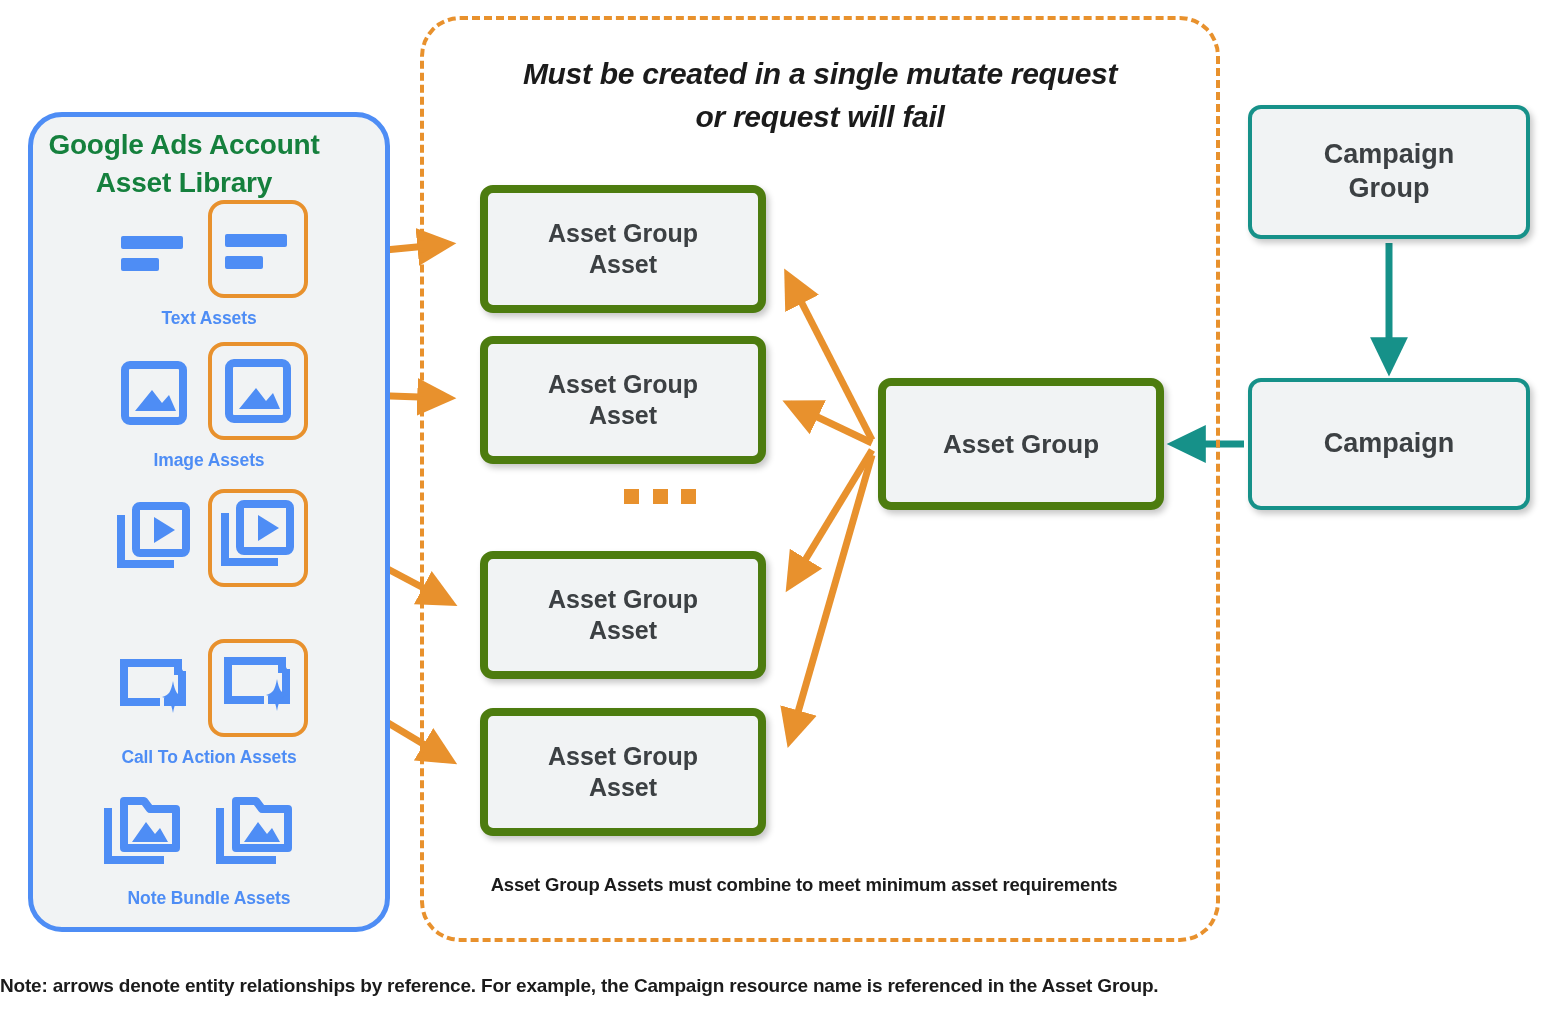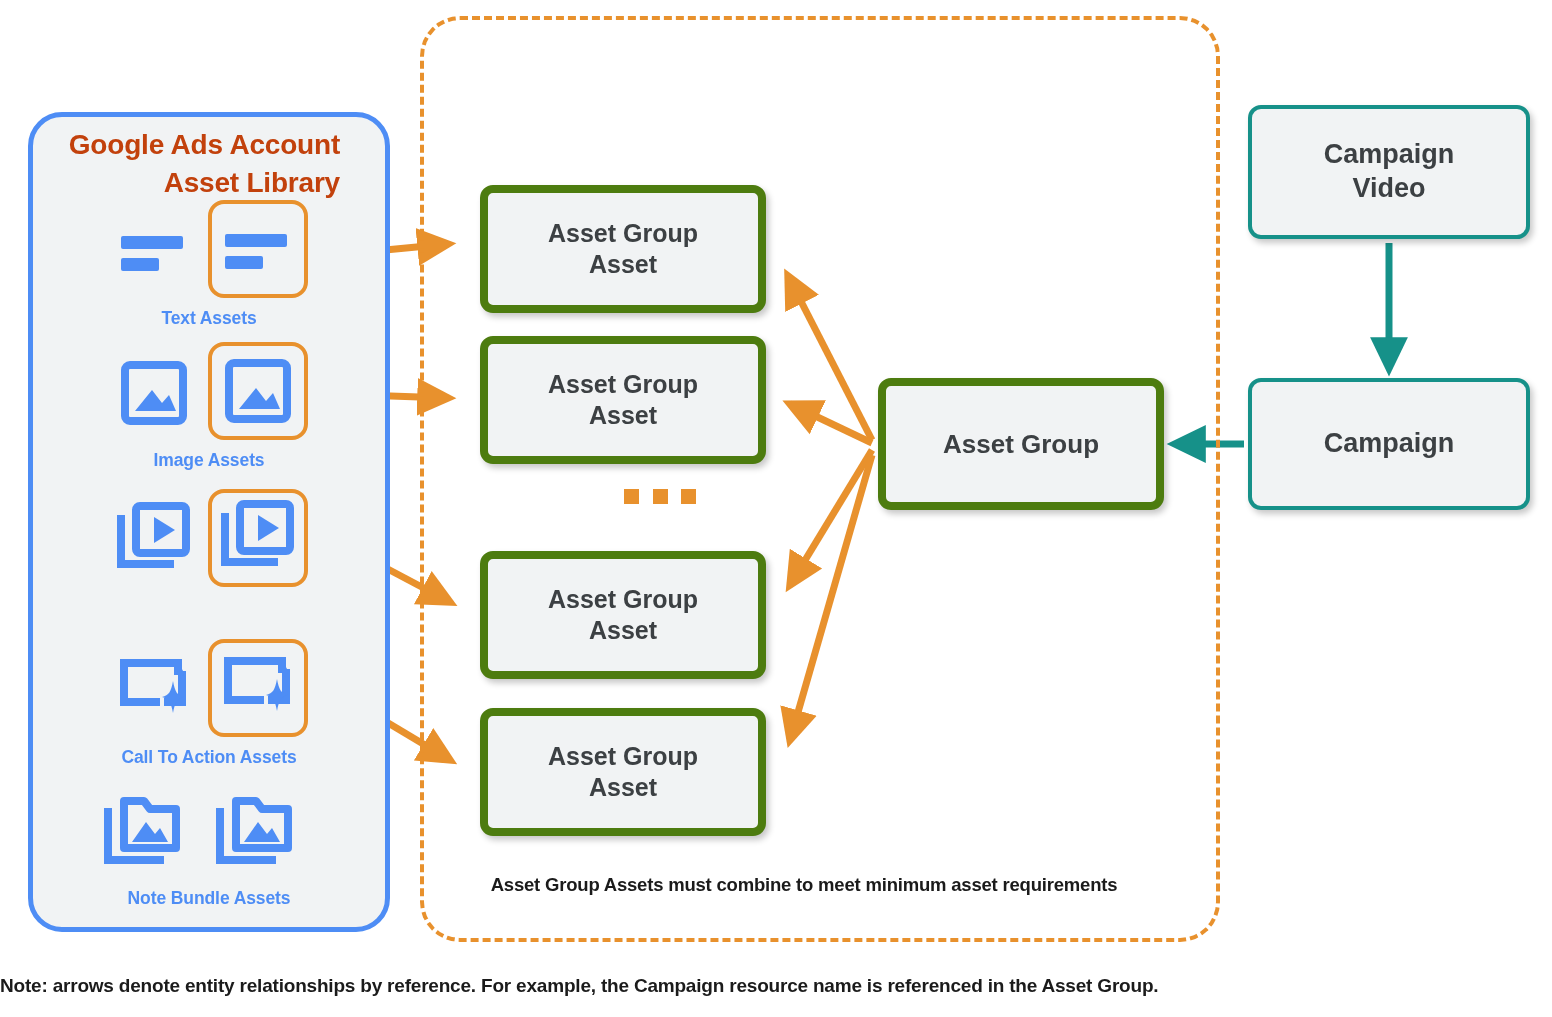--- a/index.html
+++ b/index.html
@@ -14,21 +14,21 @@
   #wires{position:absolute;left:0;top:0;width:1552px;height:1017px;pointer-events:none;}
 
   
   .library-panel{
     position:absolute;left:28px;top:112px;width:362px;height:820px;
     background:#f1f3f4;border:5px solid #4e8df5;border-radius:34px;
     box-sizing:border-box;
   }
   .library-title{
     position:absolute;left:28px;top:126px;width:312px;
-    text-align:right;font-size:28px;font-weight:bold;color:#c2410c;
+    text-align:center;font-size:28px;font-weight:bold;color:#15803d;
     line-height:1.34;letter-spacing:-0.2px;
   }
 
   .asset-row{position:absolute;left:28px;width:362px;}
   .asset-icons{position:relative;height:96px;}
   .icon-plain{position:absolute;left:84px;top:0;width:84px;height:86px;}
   .icon-sel{position:absolute;left:180px;top:-6px;width:100px;height:98px;
     border:4px solid #e8912d;border-radius:16px;box-sizing:border-box;
     display:flex;align-items:center;justify-content:center;}
   .icon-sel > .ic{position:relative;left:0;top:0;}
@@ -224,20 +224,24 @@
           <path d="M24,11 L44,11 L50,19 L76,19 L76,58 L24,58 Z" fill="none" stroke="#4e8df5" stroke-width="8" stroke-linejoin="round"></path>
           <path d="M32,52 L46,32 L55,44 L60,38 L68,52 Z" fill="#4e8df5"></path>
         </svg>
       </div>
     </div>
     <div class="asset-label">Note Bundle  Assets</div>
   </div>
 
   <div class="mutate-box"></div>
 
+  <div class="mutate-heading">
+    <div>Must be created in a single mutate request</div>
+    <div>or request will fail</div>
+  </div>
 
   <div class="node orange aga aga-1">
     <div>
       <div>Asset Group</div>
       <div>Asset</div>
     </div>
   </div>
   <div class="node orange aga aga-2">
     <div>
       <div>Asset Group</div>
@@ -266,21 +270,21 @@
 
   <div class="mutate-footnote">Asset Group Assets must combine to meet minimum asset requirements</div>
 
   <div class="node orange asset-group-node">
     <span>Asset Group</span>
   </div>
 
   <div class="node teal campaign-budget-node">
     <div>
       <div>Campaign</div>
-      <div>Video</div>
+      <div>Group</div>
     </div>
   </div>
 
   <div class="node teal campaign-node">
     <span>Campaign</span>
   </div>
 
   <div class="bottom-note">Note: arrows denote entity relationships by reference. For example, the Campaign resource name is referenced in the Asset Group.</div>
 
 </div>

